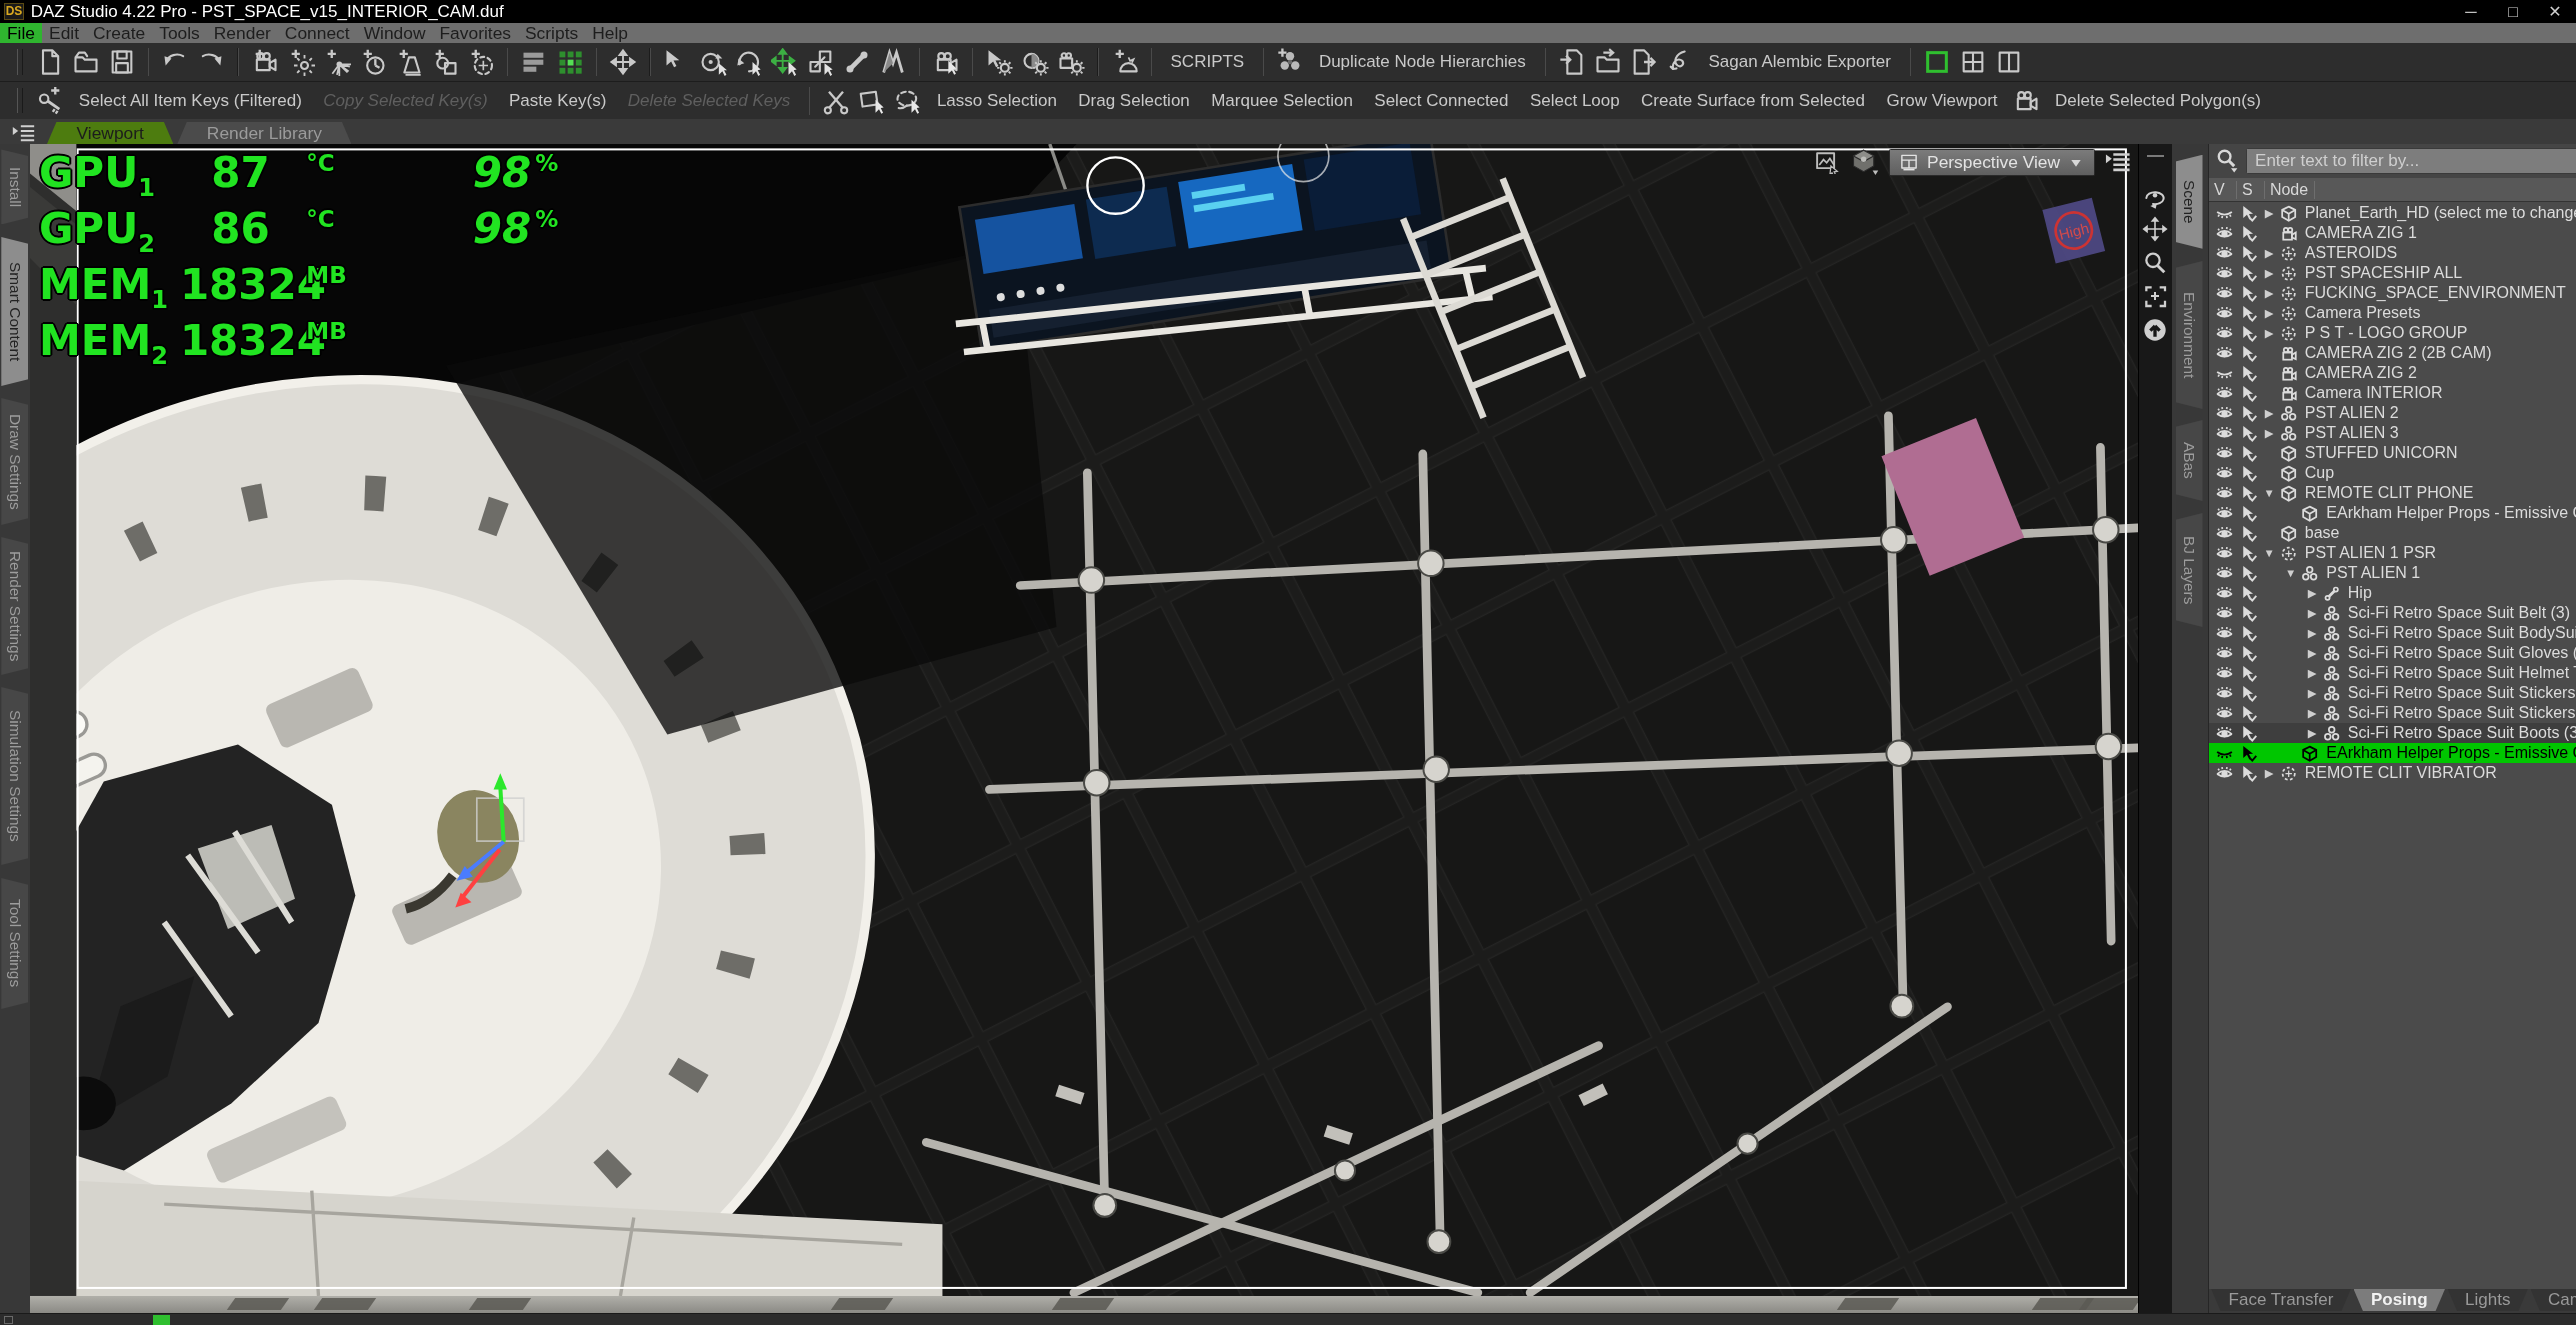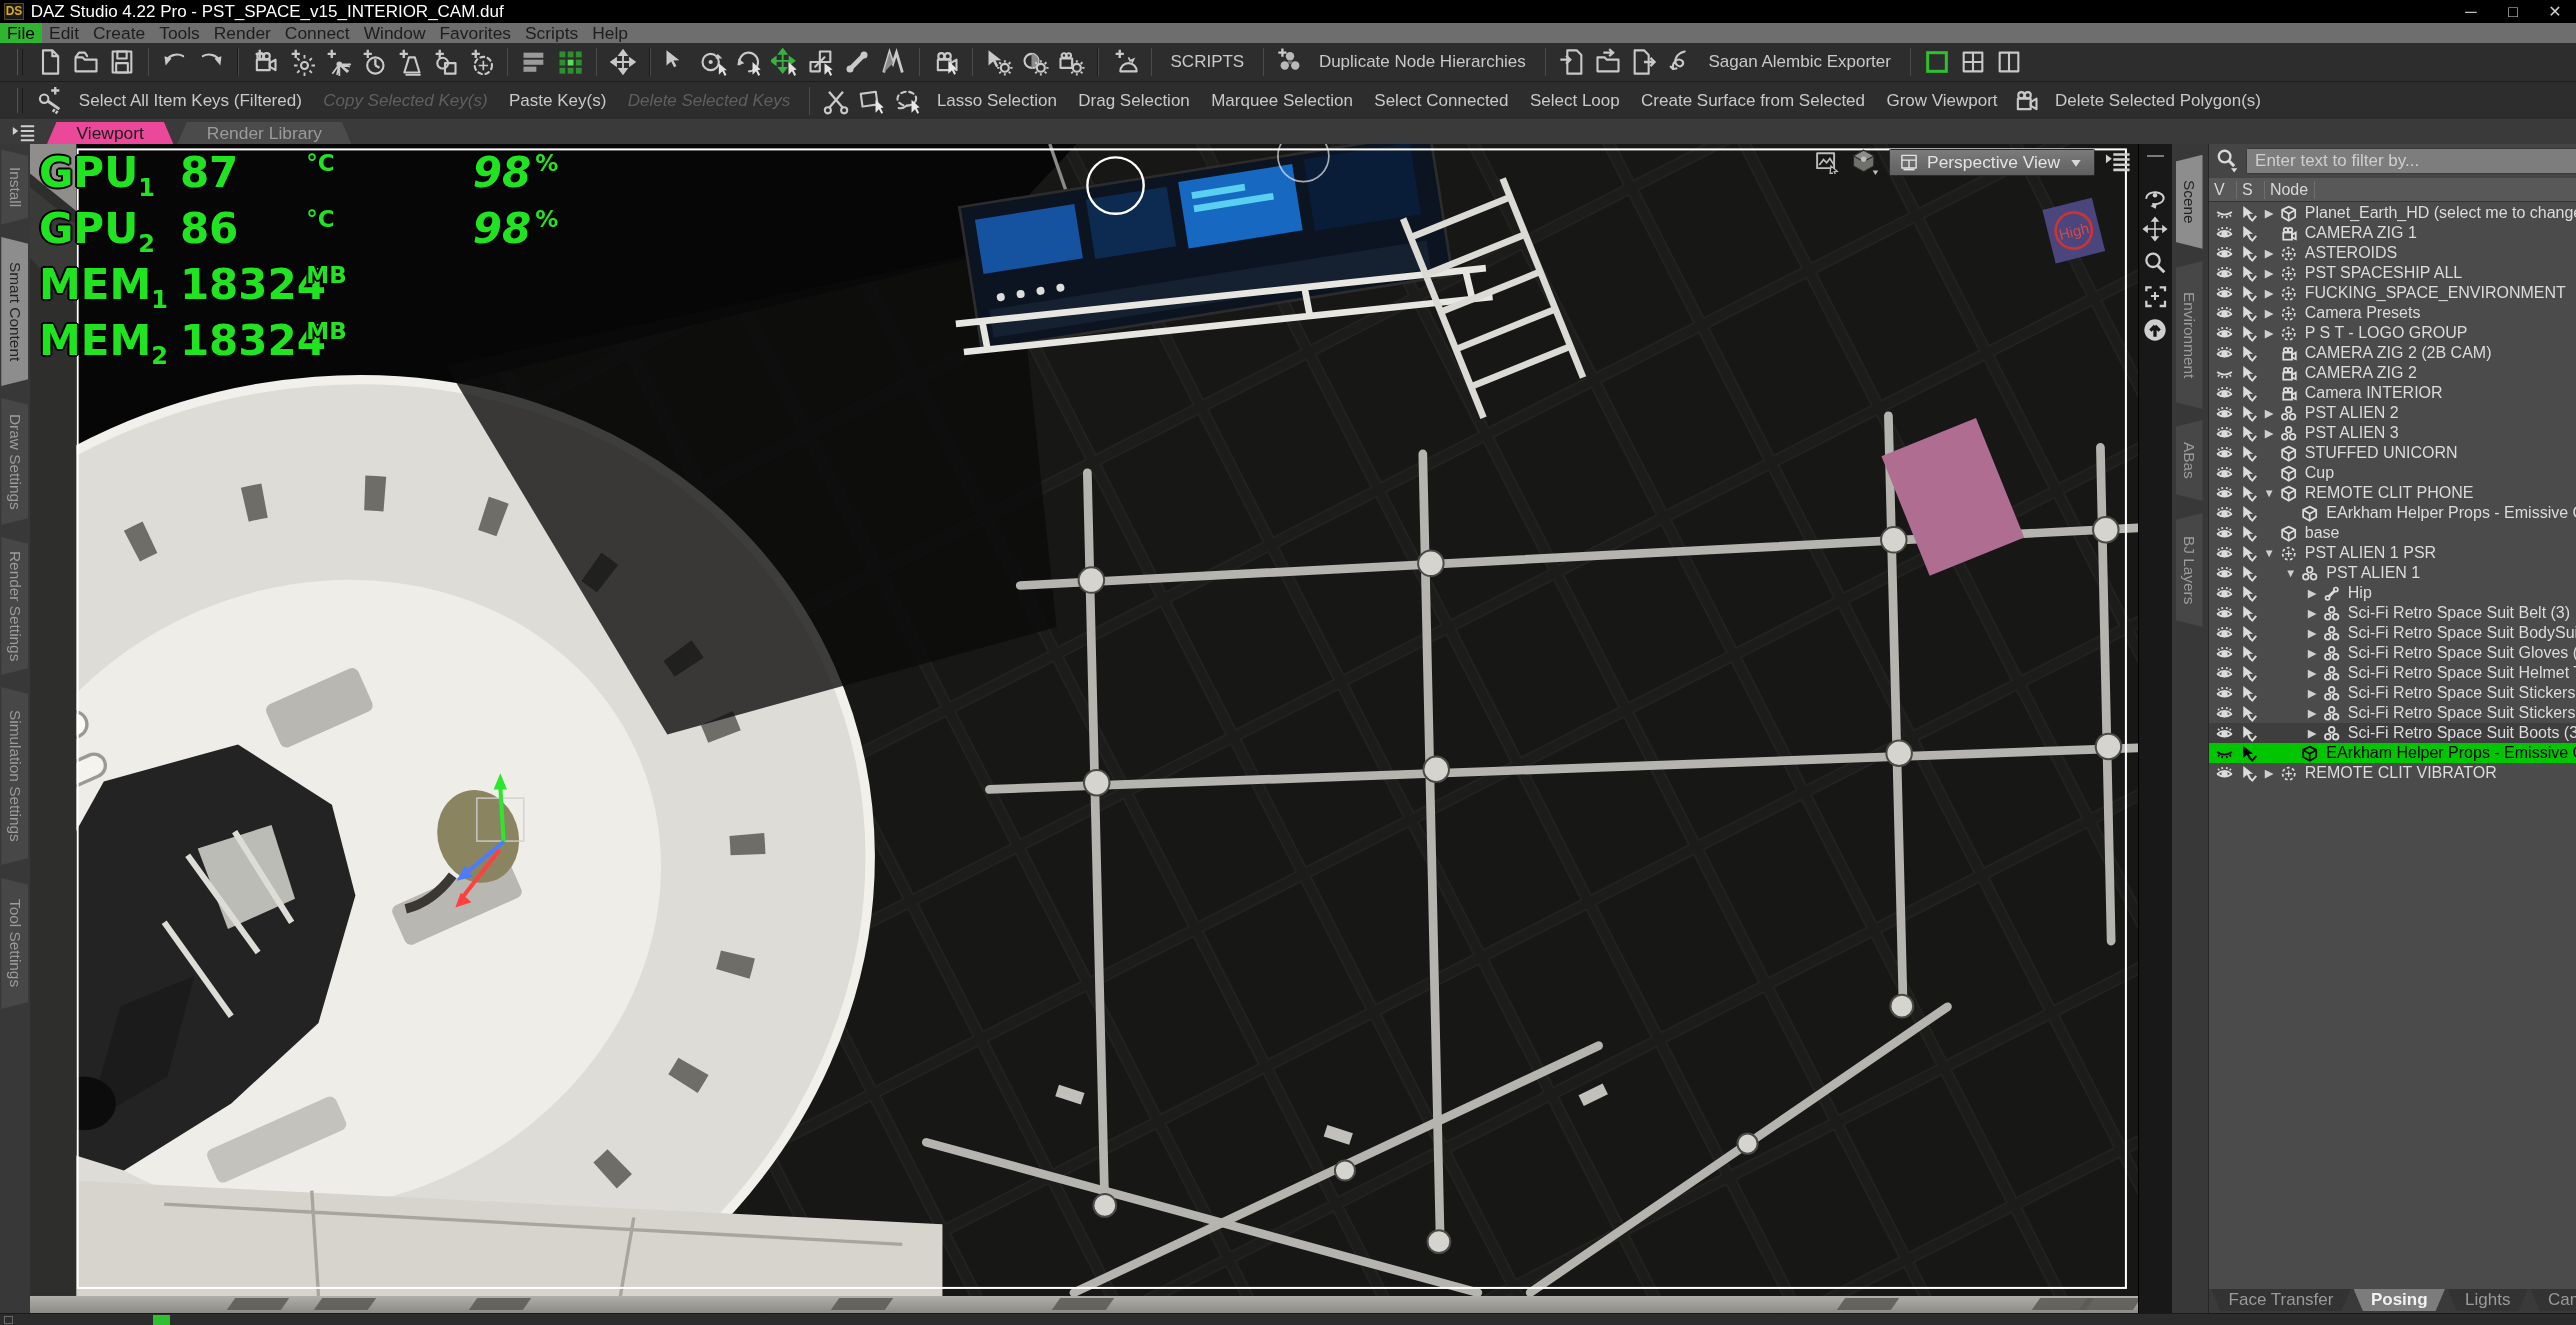--- a/index.html
+++ b/index.html
@@ -33,21 +33,21 @@
   .tb-sep { width:1.3px; height:28px; background:#1c1c1c; border-right:0.7px solid #4a4a4a; margin:0 8px; }
   .tbico { display:inline-flex; }
   .tbico svg { width:28px; height:28px; }
   .ico-stroke { stroke:#c9c9c9; fill:none; stroke-width:1.8; stroke-linecap:round; stroke-linejoin:round; }
 
   
   #docktop { position:absolute; left:0; top:119px; width:100%; height:25px; background:#3a3a3a; display:flex; align-items:flex-end; }
   .pane-opts { width:47px; height:23px; display:flex; align-items:center; justify-content:center; }
   .doc-tab { height:22px; padding:0 29.5px; margin-right:4px; font-size:17.4px; display:flex; align-items:center;
     clip-path:polygon(9.4px 0, calc(100% - 9.4px) 0, 100% 100%, 0 100%); background:#4b4b4b; color:#9b9b9b; }
-  .doc-tab.active { background:#ec4899; color:#1c1c1c; }
+  .doc-tab.active { background:#4d7c0f; color:#1c1c1c; }
 
   
   #main { position:absolute; left:0; top:144px; width:100%; height:1169px; display:flex; }
 
   
   #leftbar { position:relative; width:29.5px; height:100%; background:#383838; flex:0 0 29.5px; }
   .vtab { position:absolute; left:2.7px; width:27px; writing-mode:vertical-rl; display:flex; align-items:center; justify-content:center;
     background:#474747; color:#9d9d9d; font-size:15.4px; border-radius:0 5.4px 5.4px 0; padding:9.4px 0;
     clip-path:polygon(0 6.7px, 100% 0, 100% 100%, 0 calc(100% - 6.7px)); }
   .vtab.active { background:#8d8d8d; color:#222; }
@@ -58,21 +58,21 @@
   #viewport { position:relative; width:2108px; height:1152px; background:#141413; overflow:hidden; }
   #scene-svg { position:absolute; left:0; top:0; }
 
   
   #overlay { position:absolute; left:9.4px; top:4px; color:#21e421; font-weight:bold;
     font-family:"DejaVu Sans", sans-serif; }
   .ov-row { height:56px; display:flex; align-items:baseline; font-size:42px;
     text-shadow:-2px 0 0 #000, 2px 0 0 #000, 0 -2px 0 #000, 0 2px 0 #000, -1.3px -1.3px #000, 1.3px 1.3px #000, -1.3px 1.3px #000, 1.3px -1.3px #000; }
   .ov-label { width:141px; }
   .ov-label sub { font-size:24px; }
-  .ov-v1 { width:121px; text-align:left; }
+  .ov-v1 { width:121px; text-align:center; }
   .ov-u1 { font-size:23px; vertical-align:super; position:relative; top:-16px; margin-left:5.4px; width:47px; }
   .ov-v2 { width:101px; margin-left:77px; text-align:right;font-style:italic; }
   .ov-u2 { font-size:23px; position:relative; top:-16px; margin-left:4px; }
 
   
   #vp-topbar { position:absolute; top:4px; right:43px; display:flex; align-items:center; gap:9.4px; }
   .vp-mini { opacity:.9; }
   #persp-box { height:27px; background:linear-gradient(#7b7b7b,#5f5f5f); border:0.7px solid #2a2a2a; border-radius:1.3px;
     display:flex; align-items:center; gap:8px; padding:0 9.4px; color:#e3e3e3; font-size:17.4px; min-width:201px; }
   #vp-panemenu { position:absolute; top:6.7px; right:5.4px; }

